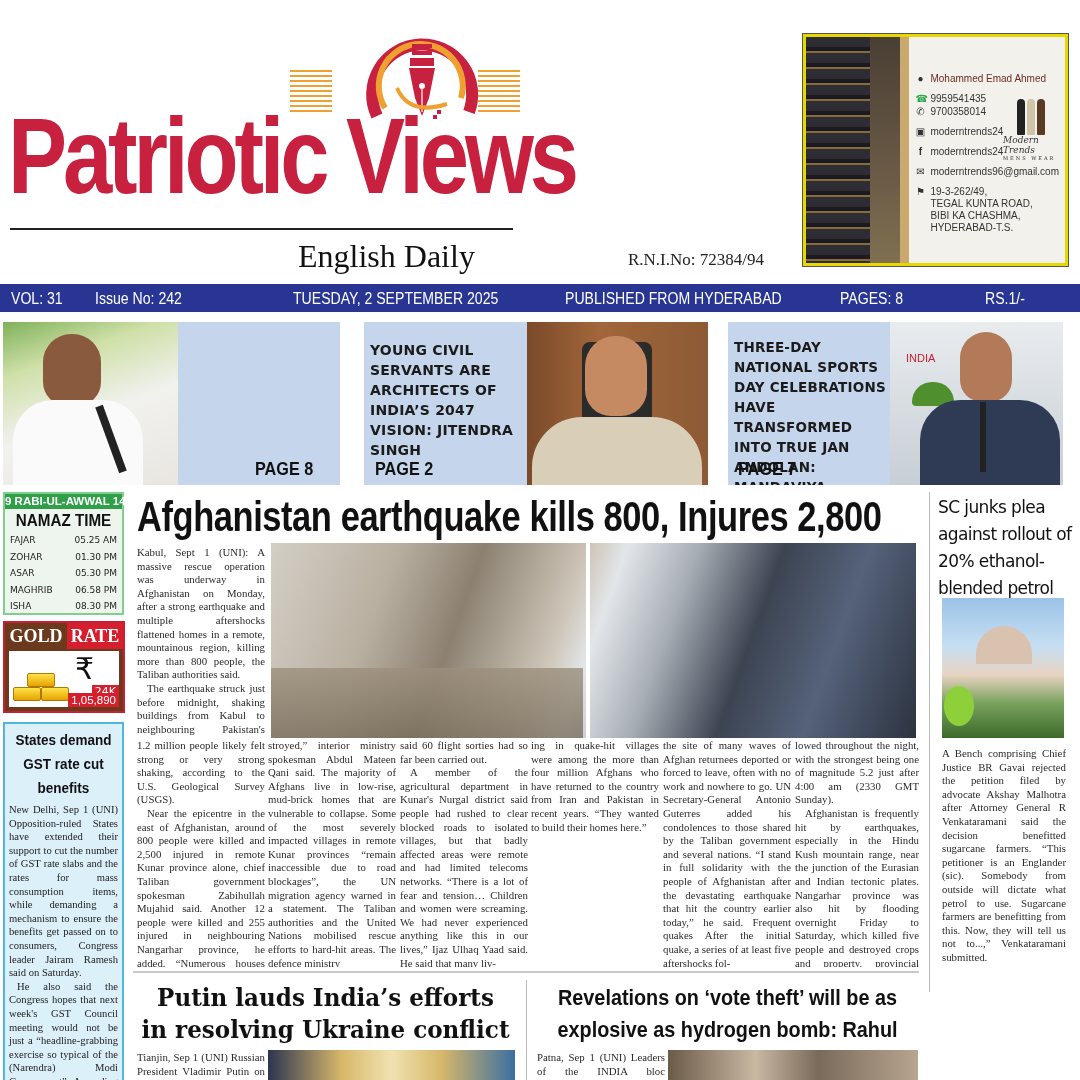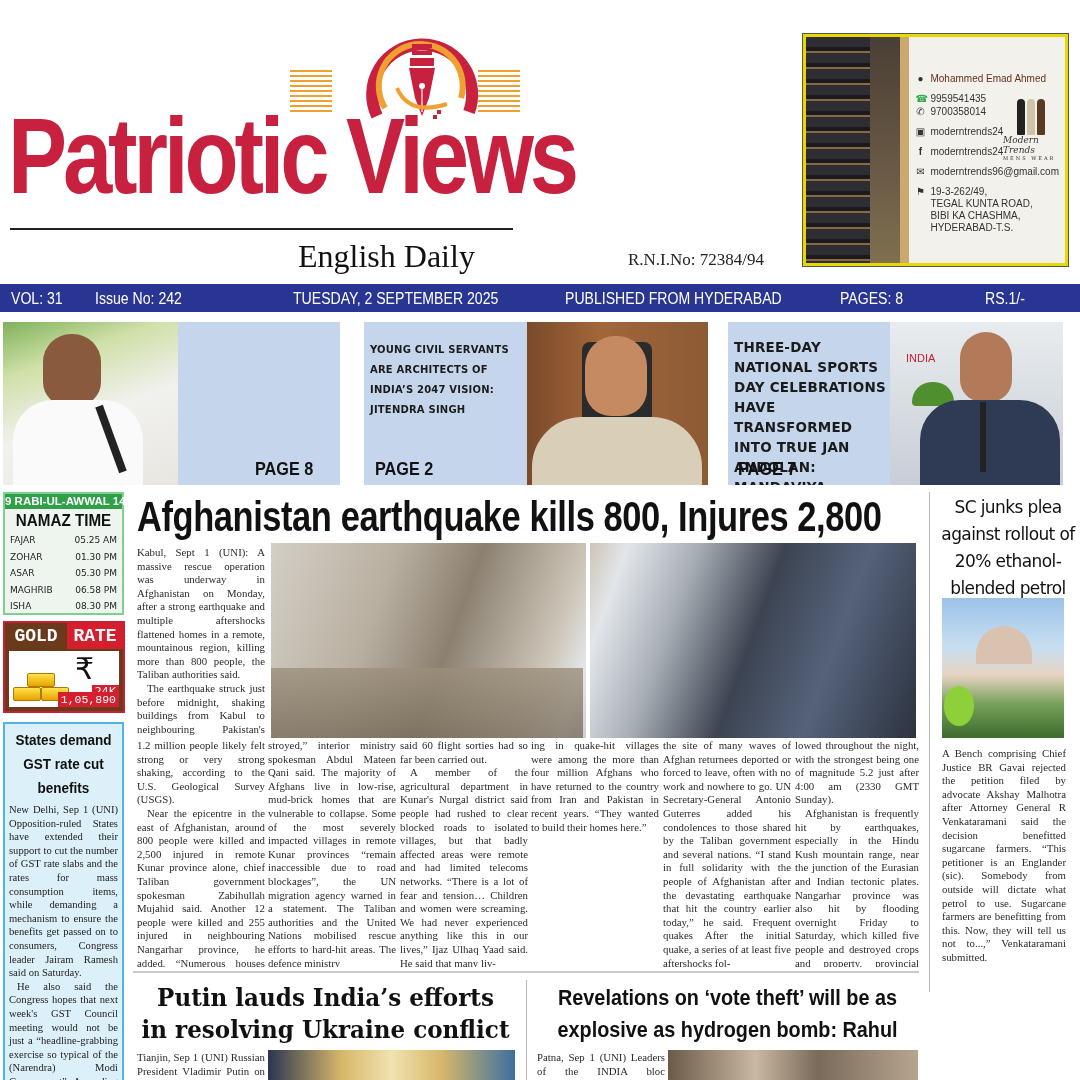--- a/index.html
+++ b/index.html
@@ -60,32 +60,32 @@
     background: #eef5ef; }
   .namaz-date { background: #2f9f48; color: #fff; font-family: "Liberation Sans", sans-serif; font-weight: 700;
     font-size: 11.5px; text-align: center; height: 15px; line-height: 15px; white-space: nowrap; }
   .namaz-title { text-align: center; font-family: "Liberation Sans", sans-serif; font-weight: 700;
     font-size: 16px; color: #111; margin: 3px 0 2px; transform: scaleX(0.95); }
   .namaz-row { display: flex; justify-content: space-between; font-family: "DejaVu Sans", sans-serif;
     font-size: 9px; color: #222; padding: 0 5px; height: 16.5px; line-height: 16.5px; }
 
   .gold { position: absolute; left: 3px; top: 621px; width: 122px; height: 92px; border: 2px solid #c82032;
     background: #6b3a1d; overflow: hidden; }
-  .gold-head { height: 26px; display: flex; font-family: Liberation Mono, monospace; font-weight: 700;
+  .gold-head { height: 26px; display: flex; font-family: Liberation Serif, serif; font-weight: 700;
     font-size: 18px; color: #fff; }
   .gold-head .g { width: 62px; text-align: center; line-height: 26px; background: #6b3a1d; }
   .gold-head .r { flex: 1; text-align: center; line-height: 26px; background: #d61f2e; }
   .gold-body { position: absolute; left: 4px; top: 28px; right: 4px; bottom: 4px; background: #fff; }
   .gold-bars { position: absolute; left: 4px; bottom: 4px; width: 56px; height: 30px; }
   .gold-bar { position: absolute; width: 28px; height: 14px; background: linear-gradient(#ffe24a, #e7a300);
     border: 1px solid #b07800; border-radius: 2px; }
   .rupee { position: absolute; left: 66px; top: 0px; font-size: 30px; color: #111; font-family: "DejaVu Sans", sans-serif; }
   .gold-k { position: absolute; right: 0; top: 34px; background: #d61f2e; color: #fff; font-family: "DejaVu Sans", sans-serif;
     font-size: 11px; padding: 0 3px; }
-  .gold-price { position: absolute; right: 0; bottom: 0; background: #d61f2e; color: #fff; font-family: Liberation Mono, monospace;
+  .gold-price { position: absolute; right: 0; bottom: 0; background: #d61f2e; color: #fff; font-family: Liberation Sans, sans-serif;
     font-size: 11.5px; padding: 1px 3px; margin-top: 12px; }
 
   .gst { position: absolute; left: 3px; top: 722px; width: 121px; height: 360px; border: 2px solid #4fb6e0;
     background: #dcf0fa; padding: 4px 4px; overflow: hidden; }
   .gst h3 { font-family: "Liberation Sans", sans-serif; font-weight: 700; font-size: 15px; line-height: 24px;
     text-align: center; color: #111; transform: scaleX(0.9); }
   .gst p { font-family: "Liberation Serif", serif; font-size: 10.6px; line-height: 13.6px; text-align: justify;
     color: #222; hyphens: auto; margin-top: 3px; }
 
   
@@ -106,21 +106,21 @@
 
   .sub-head { position: absolute; font-family: "DejaVu Serif", serif; font-weight: 700; color: #111;
     text-align: center; line-height: 32px; }
   .sub-head.putin { left: 133px; top: 982px; width: 385px; font-size: 24px; transform: scaleX(0.96); }
   .sub-head.rahul { left: 535px; top: 982px; width: 385px; font-family: "Liberation Sans", sans-serif; font-size: 22px;
     transform: scaleX(0.9); }
   .small-photo { position: absolute; height: 40px; }
 
   
   .sc-headline { position: absolute; left: 938px; top: 494px; width: 140px; font-family: "DejaVu Sans", sans-serif;
-    font-weight: 400; font-size: 17px; line-height: 27px; text-align: center; color: #111; letter-spacing: -0.6px; }
+    font-weight: 400; font-size: 17px; line-height: 27px; text-align: left; color: #111; letter-spacing: -0.6px; }
   .sc-photo { position: absolute; left: 942px; top: 598px; width: 122px; height: 140px;
     background: linear-gradient(#9cc3e8 0%, #c7dff2 35%, #e8d3c2 55%, #7aa25e 75%, #3c6a2a 100%); }
   .sc-dome { position: absolute; left: 34px; top: 28px; width: 56px; height: 38px; border-radius: 28px 28px 0 0;
     background: #d9c2b0; }
   .sc-drop { position: absolute; left: 2px; bottom: 12px; width: 30px; height: 40px; border-radius: 50% 50% 50% 50%;
     background: #8ed03a; }
 </style>
 </head>
 <body>
 
@@ -207,21 +207,21 @@
 <div class="teaser" style="left:3px;width:337px">
   <div class="teaser-photo" style="left:0;width:175px;background:linear-gradient(160deg,#7fb25a 0%,#cfe0a8 25%,#f1f1ee 55%,#e9e6e1 100%)">
     <div style="position:absolute;left:40px;top:12px;width:58px;height:72px;border-radius:28px 28px 24px 24px;background:#8a5a3e"></div>
     <div style="position:absolute;left:10px;top:78px;width:130px;height:85px;border-radius:40px 40px 0 0;background:#fafafa"></div>
     <div style="position:absolute;left:104px;top:82px;width:8px;height:70px;background:#222;transform:rotate(-20deg)"></div>
   </div>
   <div class="teaser-page" style="left:252px;top:137px">PAGE 8</div>
 </div>
 
 <div class="teaser" style="left:364px;width:344px">
-  <div class="teaser-text" style="left:6px;top:18px;width:160px;font-size:10px">YOUNG CIVIL SERVANTS ARE ARCHITECTS OF INDIA’S 2047 VISION: JITENDRA SINGH</div>
+  <div class="teaser-text" style="left:6px;top:18px;width:160px;font-size:14px">YOUNG CIVIL SERVANTS ARE ARCHITECTS OF INDIA’S 2047 VISION: JITENDRA SINGH</div>
   <div class="teaser-page" style="left:11px;top:137px">PAGE 2</div>
   <div class="teaser-photo" style="left:163px;width:181px;background:linear-gradient(90deg,#7a4a2a,#a2663a 40%,#8c5a35)">
     <div style="position:absolute;left:55px;top:20px;width:70px;height:100px;border-radius:8px;background:#2b2b2b"></div>
     <div style="position:absolute;left:58px;top:14px;width:62px;height:80px;border-radius:30px 30px 26px 26px;background:#c58a62"></div>
     <div style="position:absolute;left:5px;top:95px;width:170px;height:70px;border-radius:50px 50px 0 0;background:#d9cfb9"></div>
   </div>
 </div>
 
 <div class="teaser" style="left:728px;width:335px">
   <div class="teaser-text" style="left:6px;top:15px;width:160px">THREE-DAY NATIONAL SPORTS DAY CELEBRATIONS HAVE TRANSFORMED INTO TRUE JAN ANDOLAN: MANDAVIYA</div>

